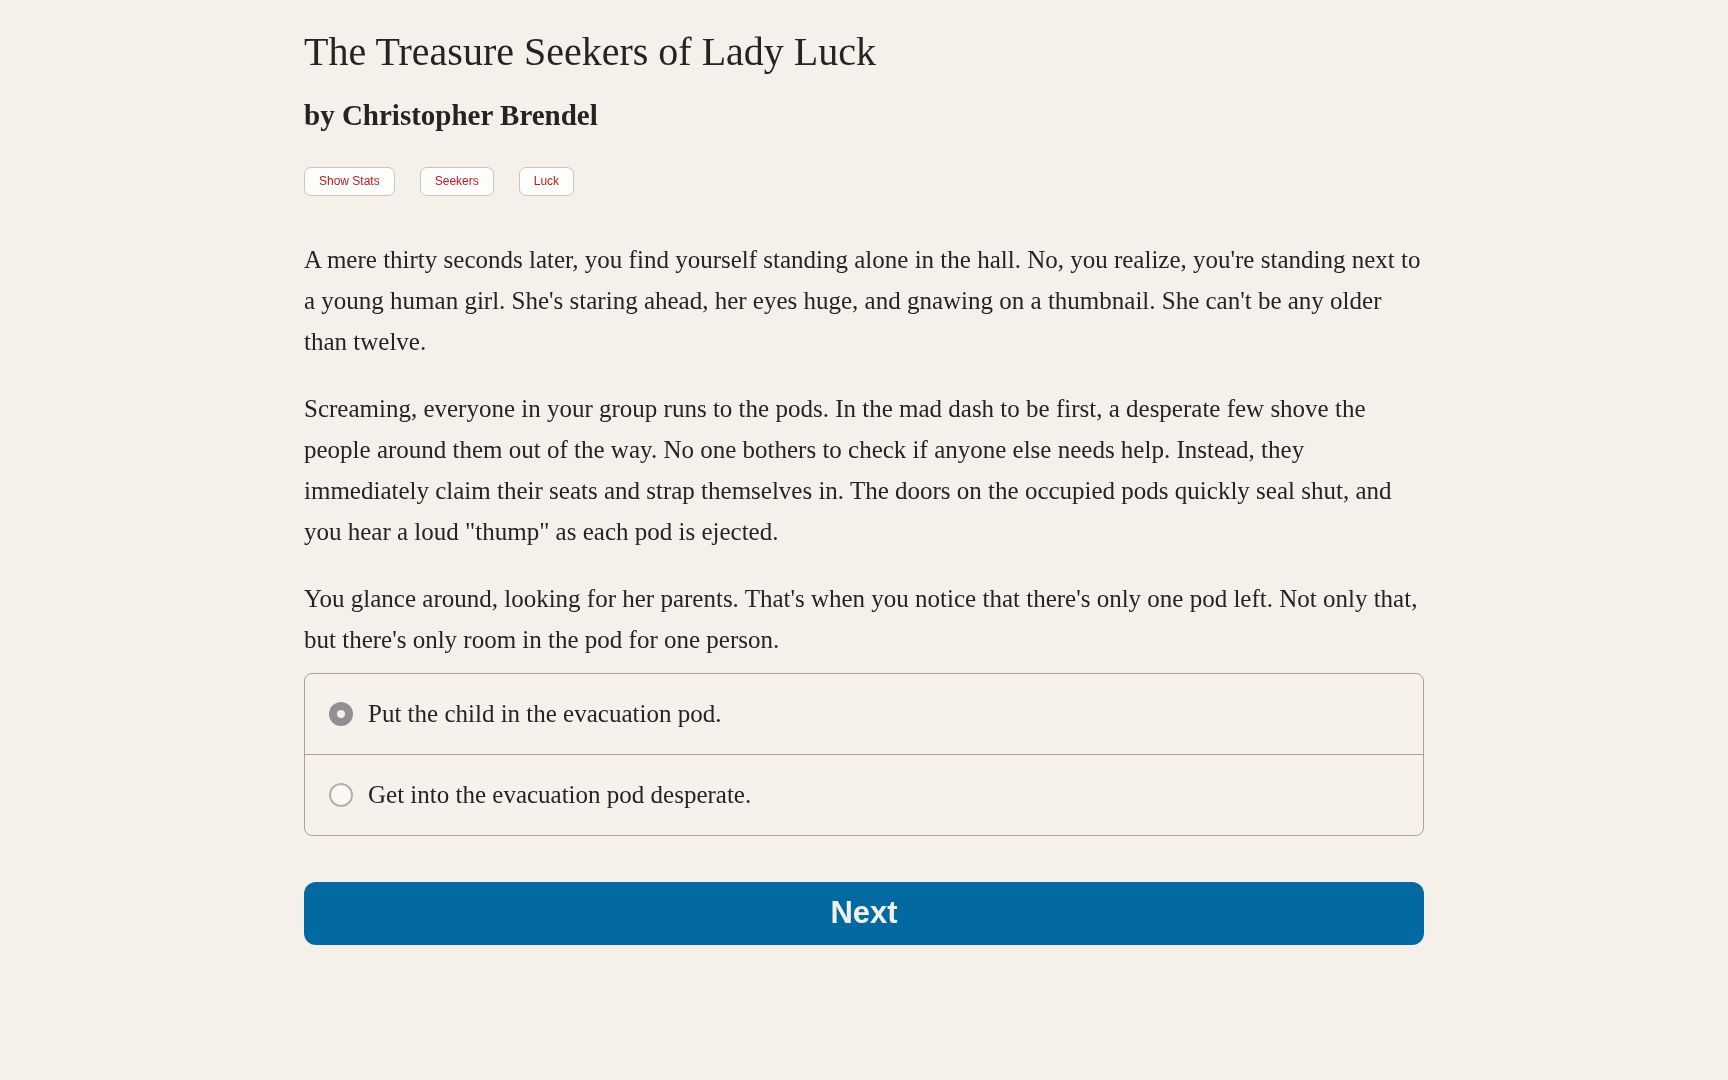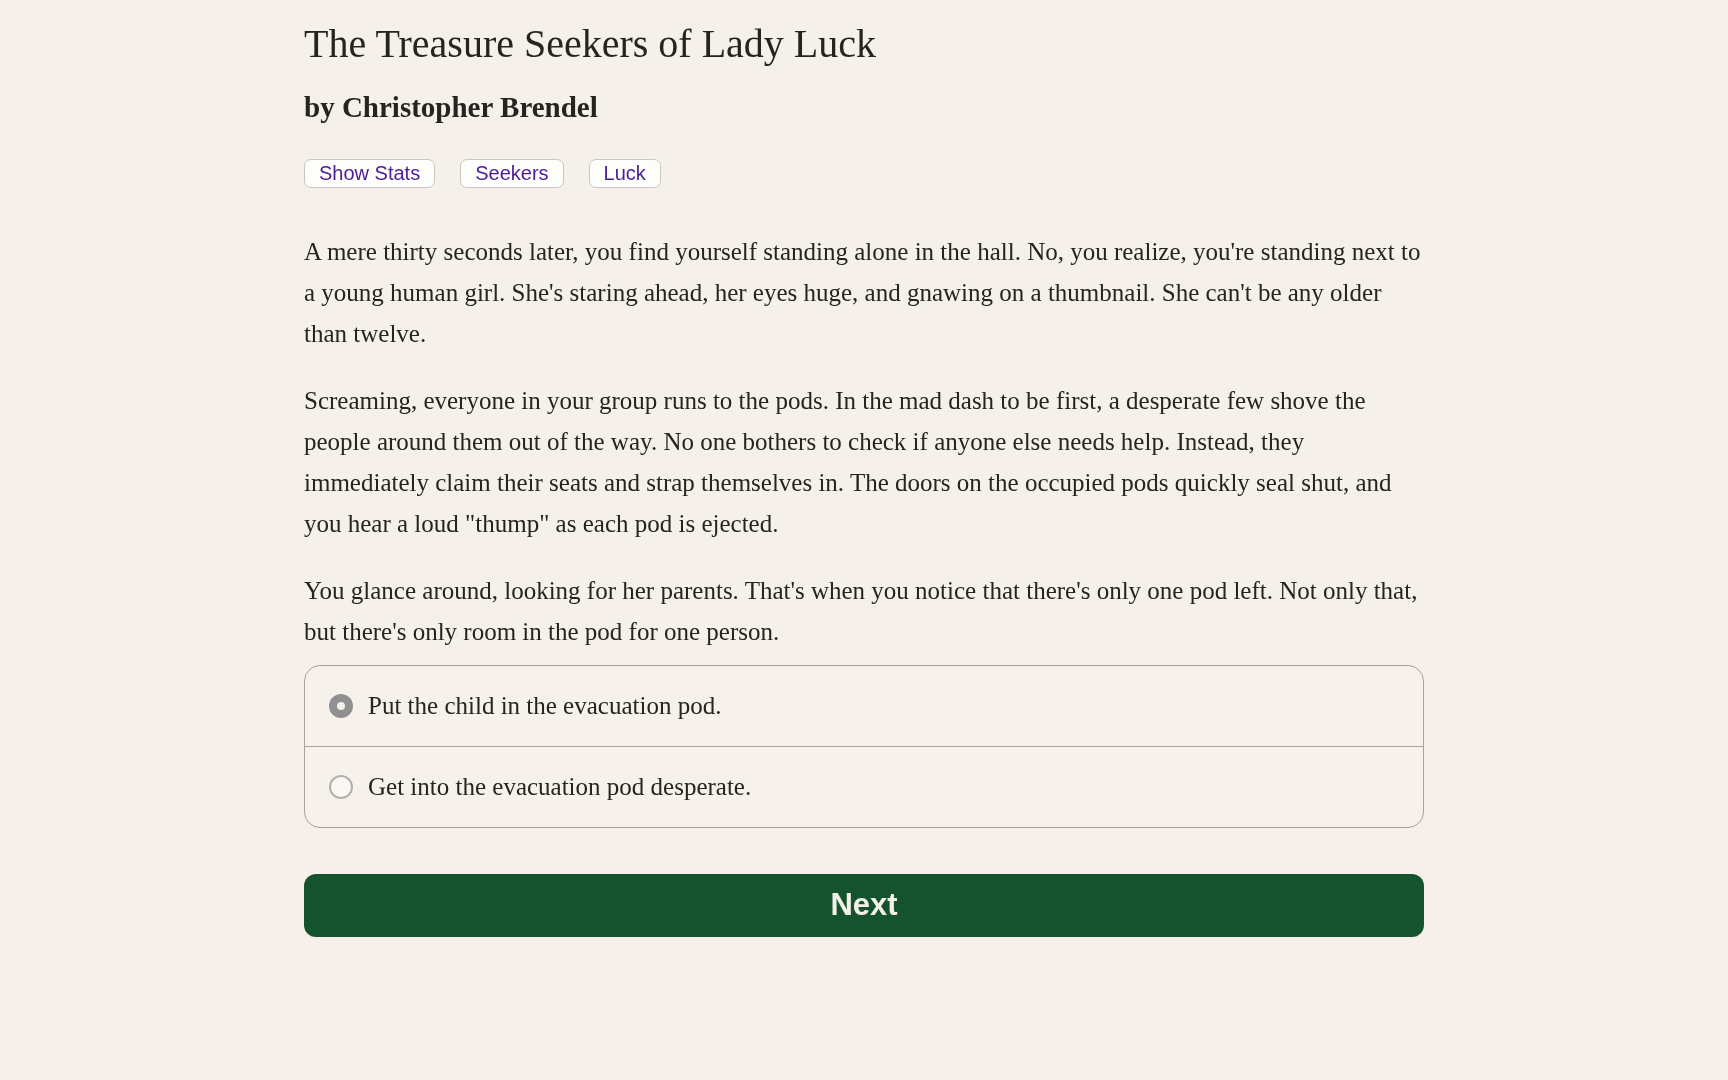--- a/index.html
+++ b/index.html
@@ -5,21 +5,21 @@
   html, body {
     margin: 0;
     padding: 0;
     width: 1728px;
     height: 1080px;
     background: #f5f1ea;
     overflow: hidden;
   }
   .page {
     width: 1120px;
-    margin: 8px auto;
+    margin: 16px auto;
     padding-top: 12px;
     color: #262420;
     font-family: "Liberation Serif", serif;
   }
   .game-title {
     font-size: 40px;
     line-height: 1.18;
     font-weight: normal;
     margin: 0;
     color: #262420;
@@ -31,22 +31,22 @@
     color: #262420;
     font-weight: bold;
   }
   .toolbar {
     margin-top: 34px;
     display: flex;
     gap: 25px;
   }
   .toolbar button {
     font-family: "Liberation Sans", sans-serif;
-    font-size: 20px;
-    color: #4c1d95;
+    font-size: 12px;
+    color: #b91c1c;
     background: #fdfdfc;
     border: 1px solid #c9c5bf;
     border-radius: 7px;
     padding: 4px 14px;
     height: 29px;
     line-height: 19px;
     cursor: pointer;
   }
   .story {
     margin-top: 43px;
@@ -55,21 +55,21 @@
     font-size: 25px;
     line-height: 41px;
     margin: 0;
   }
   .story p + p {
     margin-top: 26px;
   }
   .choice-box {
     margin-top: 13px;
     border: 1px solid #a8a29a;
-    border-radius: 16px;
+    border-radius: 8px;
     background: #f6f2eb;
     overflow: hidden;
   }
   .choice-row {
     display: flex;
     align-items: center;
     height: 80px;
     padding: 0 24px;
     cursor: pointer;
   }
@@ -103,21 +103,21 @@
   }
   .choice-label {
     font-size: 25px;
     color: #262420;
   }
   .next-button {
     display: block;
     width: 100%;
     margin-top: 46px;
     height: 63px;
-    background: #14532d;
+    background: #0369a1;
     border: none;
     border-radius: 12px;
     color: #f3f0ea;
     font-family: "Liberation Sans", sans-serif;
     font-weight: bold;
     font-size: 31px;
     cursor: pointer;
   }
 </style>
 </head>

